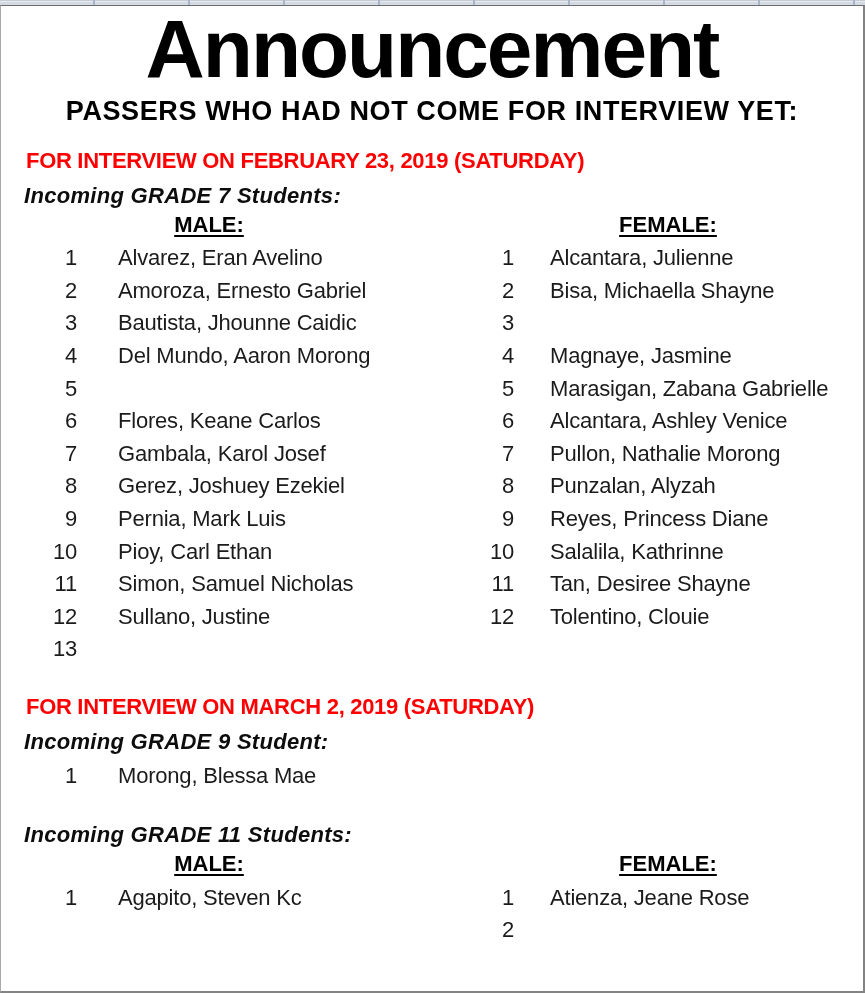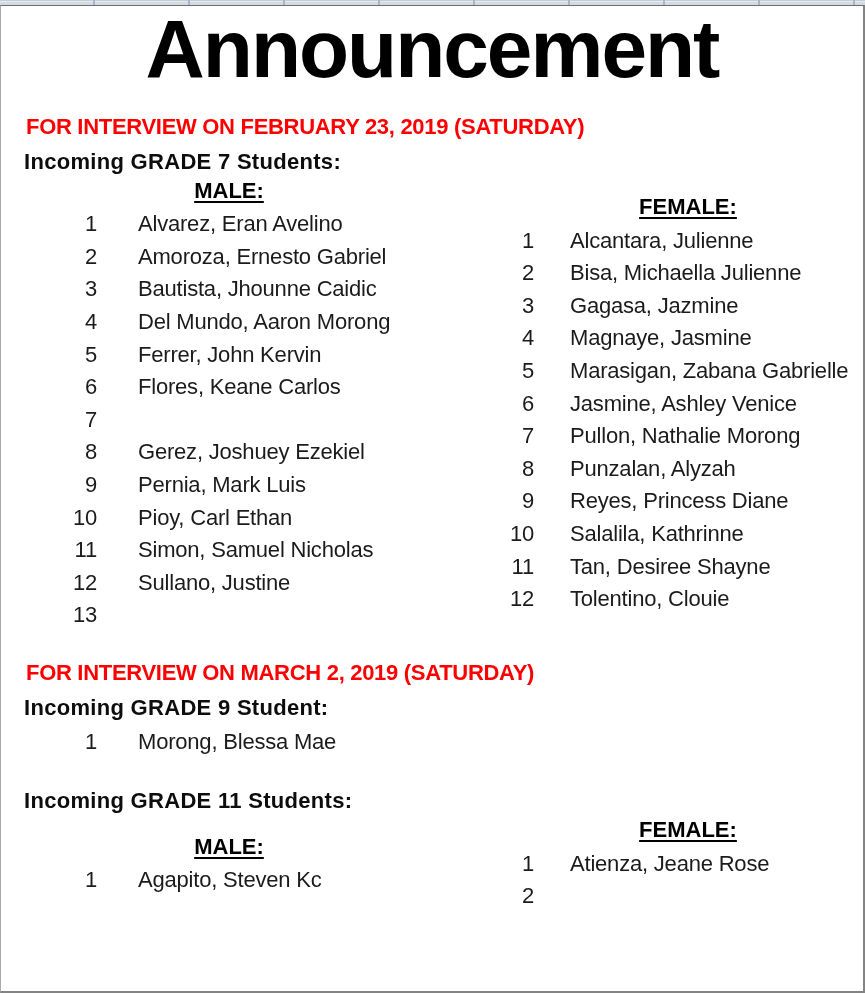--- a/index.html
+++ b/index.html
@@ -55,24 +55,24 @@
     text-decoration-color:#e60000;
     text-decoration-thickness:2.5px;
     text-underline-offset:4px;
     width:fit-content;
   }
   .section + .section .section-heading { margin-top:0; }
   .group + .group { margin-top:30px; }
   .group-label {
     margin-left:23px; margin-top:7px;
     font-size:22px; line-height:26px;
-    font-weight:700; color:#0d0d0d;
+    font-weight:700; font-style:italic; color:#0d0d0d;
     letter-spacing:0.3px;
   }
-  .cols { display:flex; align-items:center; padding-left:34px; margin-top:2px; }
+  .cols { display:flex; align-items:flex-start; padding-left:14px; margin-top:2px; }
   .col-left  { width:415px; flex:none; }
   .col-right { flex:1; }
   .col-header {
     font-size:22px; line-height:28px; font-weight:700; color:#000;
     text-align:center;
     text-decoration:underline;
     text-decoration-thickness:2px;
     text-underline-offset:3px;
     width:330px;
   }
@@ -91,20 +91,21 @@
   .col-right .name { margin-left:36px; }
   .name { white-space:nowrap; }
 </style>
 </head>
 <body>
 
 <div class="screen">
   <div class="excel-strip"></div>
   <div class="page">
     <h1 class="title">Announcement</h1>
+    <div class="subtitle">PASSERS WHO HAD NOT COME FOR INTERVIEW YET:</div>
     <div id="sections">
         <div class="section">
           <div class="section-heading" style="color: rgb(254, 0, 0);">FOR INTERVIEW ON FEBRUARY 23, 2019 (SATURDAY)</div>
           <div class="group">
             <div class="group-label">Incoming GRADE 7 Students:</div>
             <div class="cols">
               <div class="col col-left">
                 <div class="col-header">MALE:</div>
                 <div class="rows">
                   <div class="row">
@@ -118,28 +119,28 @@
                   <div class="row">
                     <span class="num">3</span>
                     <span class="name">Bautista, Jhounne Caidic</span>
                   </div>
                   <div class="row">
                     <span class="num">4</span>
                     <span class="name">Del Mundo, Aaron Morong</span>
                   </div>
                   <div class="row">
                     <span class="num">5</span>
-                    <span class="name">Ferrer, John Kervin</span>
                   </div>
                   <div class="row">
                     <span class="num">6</span>
                     <span class="name">Flores, Keane Carlos</span>
                   </div>
                   <div class="row">
                     <span class="num">7</span>
+                    <span class="name">Gambala, Karol Josef</span>
                   </div>
                   <div class="row">
                     <span class="num">8</span>
                     <span class="name">Gerez, Joshuey Ezekiel</span>
                   </div>
                   <div class="row">
                     <span class="num">9</span>
                     <span class="name">Pernia, Mark Luis</span>
                   </div>
                   <div class="row">
@@ -161,37 +162,36 @@
               </div>
               <div class="col col-right">
                 <div class="col-header">FEMALE:</div>
                 <div class="rows">
                   <div class="row">
                     <span class="num">1</span>
                     <span class="name">Alcantara, Julienne</span>
                   </div>
                   <div class="row">
                     <span class="num">2</span>
-                    <span class="name">Bisa, Michaella Julienne</span>
+                    <span class="name">Bisa, Michaella Shayne</span>
                   </div>
                   <div class="row">
                     <span class="num">3</span>
-                    <span class="name">Gagasa, Jazmine</span>
                   </div>
                   <div class="row">
                     <span class="num">4</span>
                     <span class="name">Magnaye, Jasmine</span>
                   </div>
                   <div class="row">
                     <span class="num">5</span>
                     <span class="name">Marasigan, Zabana Gabrielle</span>
                   </div>
                   <div class="row">
                     <span class="num">6</span>
-                    <span class="name">Jasmine, Ashley Venice</span>
+                    <span class="name">Alcantara, Ashley Venice</span>
                   </div>
                   <div class="row">
                     <span class="num">7</span>
                     <span class="name">Pullon, Nathalie Morong</span>
                   </div>
                   <div class="row">
                     <span class="num">8</span>
                     <span class="name">Punzalan, Alyzah</span>
                   </div>
                   <div class="row">

